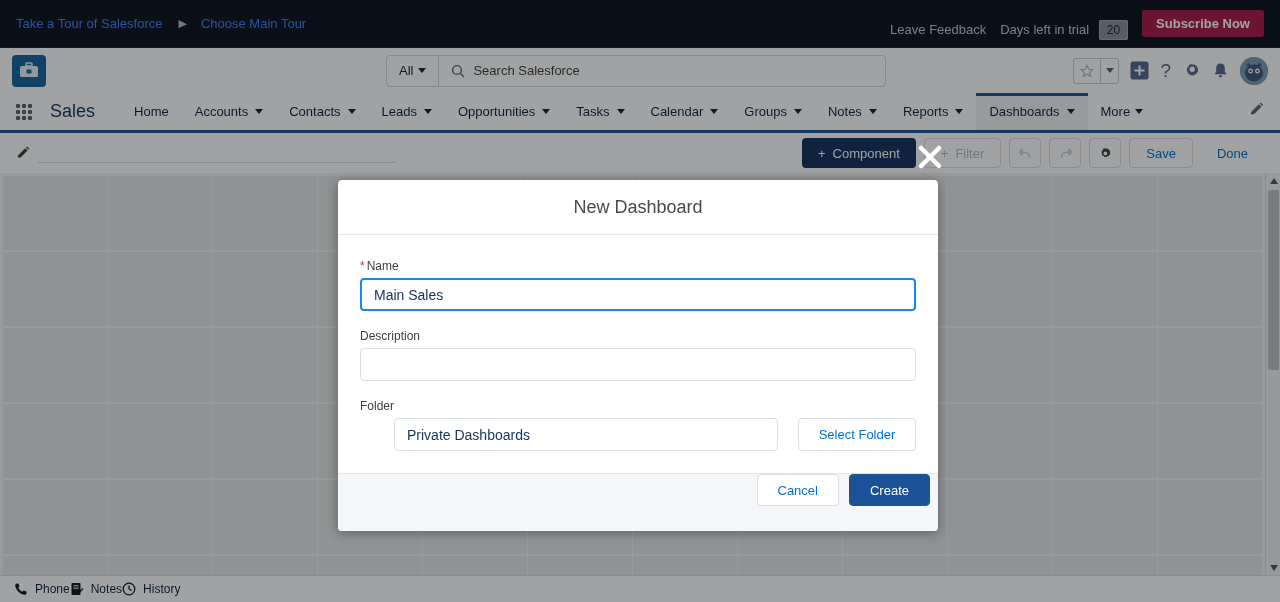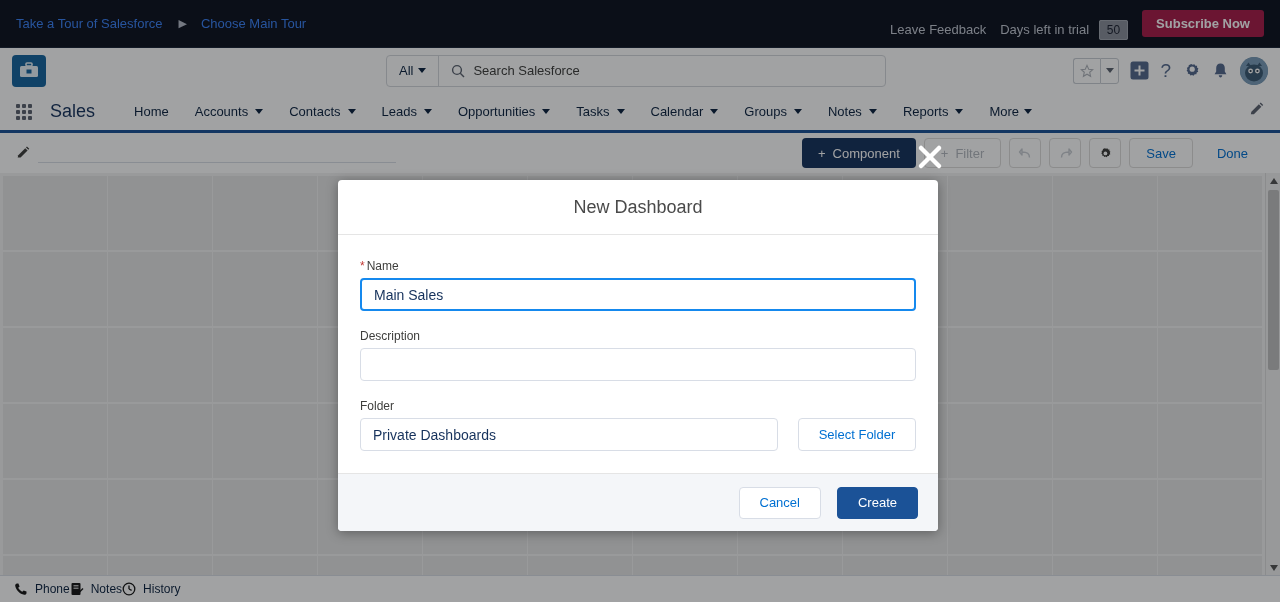--- a/index.html
+++ b/index.html
@@ -191,31 +191,31 @@
   .field { margin-bottom: 18px; }
   .field:last-child { margin-bottom: 4px; }
   .flabel { font-size: 12px; color: #3e3e3c; margin-bottom: 5px; display: block; }
   .req { color: #c23934; margin-right: 2px; }
   .finput {
     width: 100%; height: 33px; border: 1px solid #d8dde6; border-radius: 4px;
     padding: 0 12px; font-size: 14px; color: #16325c;
     font-family: "Liberation Sans", sans-serif; background: #fff;
   }
   .finput.focused { border: 2px solid #1589ee; }
-  .folder-row { display: flex; gap: 20px; }
+  .folder-row { display: flex; gap: 20px; margin-left: 34px; }
   .folder-row .finput { flex: 1; }
   .select-folder {
     width: 118px; height: 33px; border: 1px solid #d8dde6; border-radius: 4px;
     background: #fff; color: #0070d2; font-size: 13px; cursor: pointer;
     font-family: "Liberation Sans", sans-serif;
   }
   .modal-foot {
     height: 58px; background: #f4f6f9; border-top: 1px solid #e5e5e5;
-    border-radius: 0 0 4px 4px; display: flex; align-items: center;
-    justify-content: flex-end; gap: 16px; padding-right: 20px;
+    border-radius: 0 0 4px 4px; display: flex; 
+    justify-content: flex-end; gap: 10px; padding-right: 8px;
   }
   .btn-cancel {
     height: 32px; padding: 0 20px; background: #fff; border: 1px solid #d8dde6;
     border-radius: 4px; color: #0070d2; font-size: 13px; cursor: pointer;
     font-family: "Liberation Sans", sans-serif;
   }
   .btn-create {
     height: 32px; padding: 0 20px; background: #1b5297; border: 1px solid #1b5297;
     border-radius: 4px; color: #fff; font-size: 13px; cursor: pointer;
     font-family: "Liberation Sans", sans-serif;
@@ -227,21 +227,21 @@
 <div id="app">
 
   <div class="trialbar">
     <span class="tour-crumb">Take a Tour of Salesforce</span>
     <span class="tour-arrow">▶</span>
     <span class="tour-crumb">Choose Main Tour</span>
     <div class="trial-right">
       <span class="leave-feedback">Leave Feedback</span>
       <span class="days-left">
         <span>Days left in trial</span>
-        <span class="days-badge">50</span>
+        <span class="days-badge">20</span>
       </span>
       <button class="subscribe-btn">Subscribe Now</button>
     </div>
   </div>
 
   <div class="global-header">
     <div class="sf-logo">
       <svg width="20" height="18" viewBox="0 0 20 18">
         <rect x="7" y="1" width="6" height="3" rx="1" fill="none" stroke="#e8f2f8" stroke-width="1.6"></rect>
         <rect x="1" y="4" width="18" height="11" rx="1.5" fill="#e8f2f8"></rect>
@@ -357,20 +357,24 @@
       <span class="nav-caret"></span>
     </div>
     <div class="nav-item">
       <span>Notes</span>
       <span class="nav-caret"></span>
     </div>
     <div class="nav-item">
       <span>Reports</span>
       <span class="nav-caret"></span>
     </div>
+    <div class="nav-item active">
+      <span>Dashboards</span>
+      <span class="nav-caret"></span>
+    </div>
     <div class="nav-item">
       <span>More</span>
       <span class="nav-caret" style="margin-left:-2px;"></span>
     </div>
 
     <div class="pencil-right">
       <svg width="15" height="15" viewBox="0 0 15 15">
         <path d="M1.8 12.2 L2.4 9.8 L9.9 2.3 L12.4 4.8 L4.9 12.3 Z" fill="#5c6370"></path>
         <path d="M10.7 1.5 L13.2 4 L14.2 3 L11.7 0.5 Z" fill="#5c6370"></path>
       </svg>

